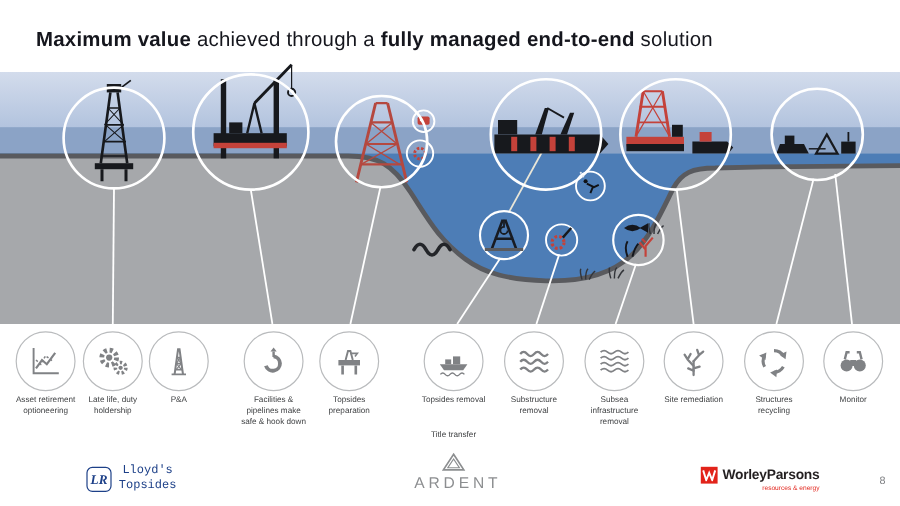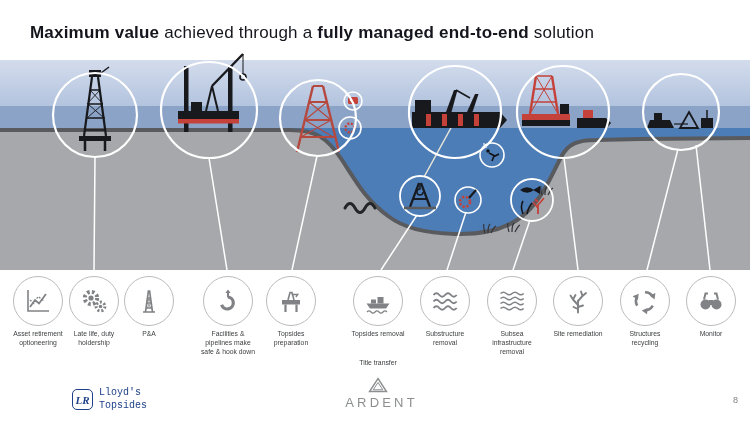--- a/index.html
+++ b/index.html
@@ -7,21 +7,21 @@
   .slide{position:relative;width:750px;height:422px;background:#ffffff;
          font-family:"Liberation Sans",sans-serif;overflow:hidden;outline:1px solid #cfcfcf;margin:0 auto;}
   .title{position:absolute;left:30px;top:23px;font-size:17px;color:#15161d;letter-spacing:.2px;white-space:nowrap;}
   .title .b{font-weight:700;}
   .scene{position:absolute;left:0;top:40px;display:block;}
   .step{position:absolute;top:276px;width:64px;text-align:center;}
   .step-circle{width:50px;height:50px;margin:0 auto;border-radius:50%;background:#fff;border:1px solid #b9bbbd;
                display:flex;align-items:center;justify-content:center;}
   .step-label{margin:4px auto 0;width:58px;font-size:6.8px;line-height:1.3;color:#3f4143;}
   .note{position:absolute;left:346px;top:359px;width:64px;text-align:center;font-size:6.8px;color:#3f4143;}
-  .lr{position:absolute;left:72px;top:387px;display:flex;align-items:center;gap:6px;}
+  .lr{position:absolute;left:72px;top:387px;display:flex;align-items:center;gap:6px;text-align:center;}
   .lr-mark{width:21px;height:21px;border:1.5px solid #1d4088;border-radius:5px;display:flex;align-items:center;justify-content:center;
            font-family:"Liberation Serif",serif;font-style:italic;font-weight:700;font-size:11px;color:#1d4088;}
   .lr-text{font-size:10px;line-height:1.25;color:#1d4088;font-family:Liberation Mono, monospace;}
   .ardent{position:absolute;left:342px;top:377px;width:72px;text-align:center;}
   .ardent-name{margin-top:2px;font-size:13px;letter-spacing:3.2px;padding-left:3.2px;color:#8c8e90;}
   .wp{position:absolute;left:584px;top:389px;}
   .wp-row{display:flex;align-items:center;gap:4px;}
   .wp-mark{width:14px;height:14px;background:#e2231a;display:flex;align-items:center;justify-content:center;}
   .wp-name{font-size:11.5px;font-weight:700;color:#231f20;letter-spacing:-.2px;}
   .wp-tagline{margin-top:1px;font-size:5.5px;color:#e2231a;text-align:right;}
@@ -314,16 +314,27 @@
   </div>
 
   <div class="ardent">
     <svg class="ardent-tri" style="display:block;margin:0 auto" width="20" height="16" viewBox="0 0 20 16">
       <path d="M10,1.5 L18.5,14.5 H1.5 Z" fill="none" stroke="#8c8e90" stroke-width="1.4"></path>
       <path d="M10,5.5 L14.8,12.8 H5.2 Z" fill="none" stroke="#8c8e90" stroke-width="1"></path>
     </svg>
     <div class="ardent-name">ARDENT</div>
   </div>
 
+  <div class="wp">
+    <div class="wp-row">
+      <div class="wp-mark">
+        <svg width="12" height="10" viewBox="0 0 12 10">
+            <polyline points="1,1 3.5,9 6,3 8.5,9 11,1" fill="none" stroke="#ffffff" stroke-width="1.6"></polyline>
+          </svg>
+      </div>
+      <div class="wp-name">WorleyParsons</div>
+    </div>
+    <div class="wp-tagline">resources &amp; energy</div>
+  </div>
 
   <div class="pagenum">8</div>
 
 </div>
 
 </body></html>

